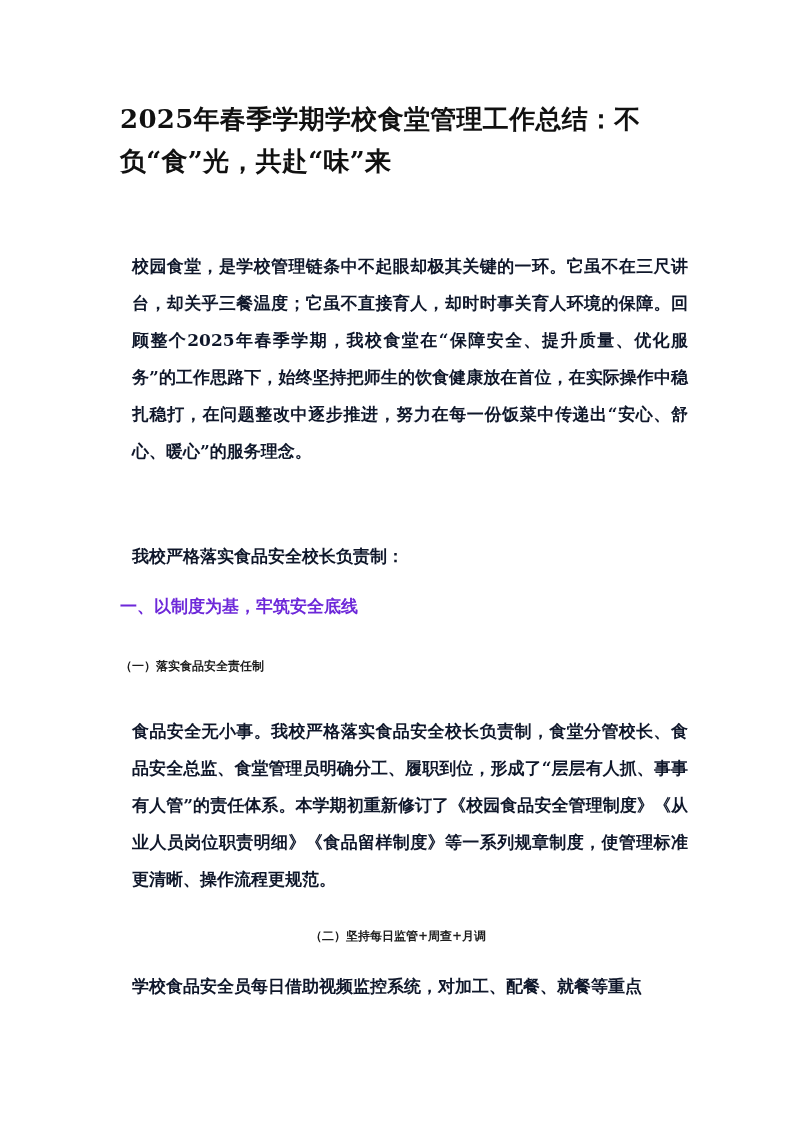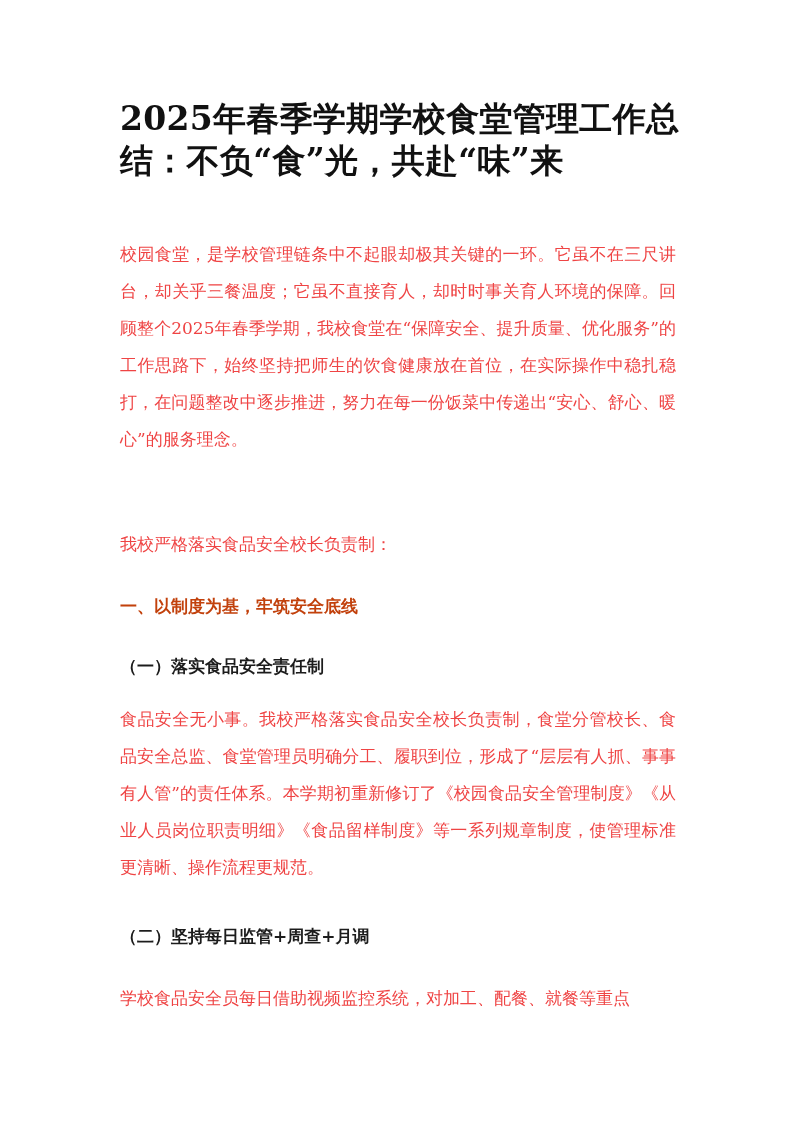--- a/index.html
+++ b/index.html
@@ -20,55 +20,56 @@
     top: 0;
     width: 556px;
   }
   .title {
     position: absolute;
     top: 98px;
     left: 0;
     width: 560px;
     font-family: "DejaVu Serif", "Liberation Serif", serif;
     font-weight: bold;
-    font-size: 33px;
+    font-size: 26px;
     line-height: 42px;
     letter-spacing: 0.3px;
     margin: 0;
     color: #111;
   }
   .para {
     position: absolute;
     left: 0;
     width: 556px;
     font-family: "DejaVu Serif", "Liberation Serif", serif;
     font-size: 17px;
     line-height: 37px;
-    margin: 0;
+    margin: 12px;
     text-align: justify;
     text-align-last: left;
-    color: #ef4444;
+    color: #0f172a;
+    font-weight: bold;
   }
   .heading {
     position: absolute;
     left: 0;
     width: 556px;
     font-family: "DejaVu Sans", "Liberation Sans", sans-serif;
     font-weight: bold;
     font-size: 17px;
     line-height: 37px;
     margin: 0;
-    color: #c2410c;
+    color: #6d28d9;
   }
   .subheading {
     position: absolute;
     left: 0;
     width: 556px;
     font-family: "DejaVu Serif", "Liberation Serif", serif;
-    font-size: 17px;
+    font-size: 12px;
     line-height: 37px;
     margin: 0;
     color: #1c1c1c;
   }
 </style>
 </head>
 <body>
 
 <div class="page">
 
@@ -77,17 +78,17 @@
   <p class="para" style="top:236px;">校园食堂，是学校管理链条中不起眼却极其关键的一环。它虽不在三尺讲台，却关乎三餐温度；它虽不直接育人，却时时事关育人环境的保障。回顾整个2025年春季学期，我校食堂在“保障安全、提升质量、优化服务”的工作思路下，始终坚持把师生的饮食健康放在首位，在实际操作中稳扎稳打，在问题整改中逐步推进，努力在每一份饭菜中传递出“安心、舒心、暖心”的服务理念。</p>
 
   <p class="para" style="top:526px;">我校严格落实食品安全校长负责制：</p>
 
   <h2 class="heading" style="top:588px;">一、以制度为基，牢筑安全底线</h2>
 
   <h3 class="subheading" style="top:648px; left:0;">（一）落实食品安全责任制</h3>
 
   <p class="para" style="top:701px;">食品安全无小事。我校严格落实食品安全校长负责制，食堂分管校长、食品安全总监、食堂管理员明确分工、履职到位，形成了“层层有人抓、事事有人管”的责任体系。本学期初重新修订了《校园食品安全管理制度》《从业人员岗位职责明细》《食品留样制度》等一系列规章制度，使管理标准更清晰、操作流程更规范。</p>
 
-  <h3 class="subheading" style="top:918px;">（二）坚持每日监管+周查+月调</h3>
+  <h3 class="subheading" style="top:918px;text-align:center;">（二）坚持每日监管+周查+月调</h3>
 
-  <p class="para" style="top:980px;">学校食品安全员每日借助视频监控系统，对加工、配餐、就餐等重点</p>
+  <p class="para" style="top:956px;">学校食品安全员每日借助视频监控系统，对加工、配餐、就餐等重点</p>
 
 </div>
 
 </body></html>

